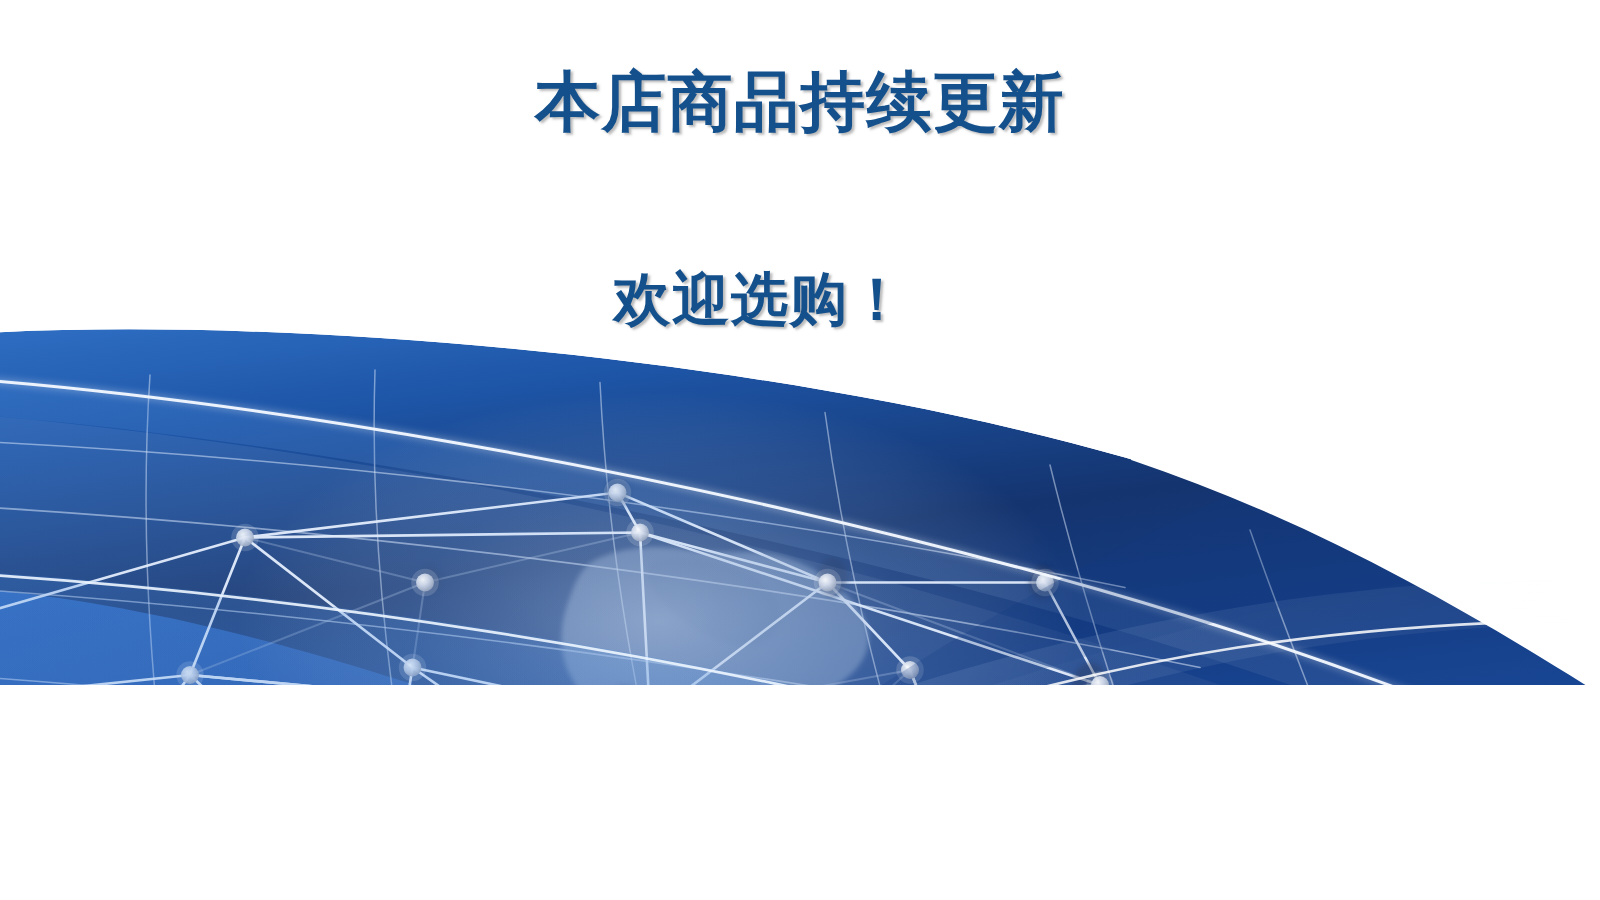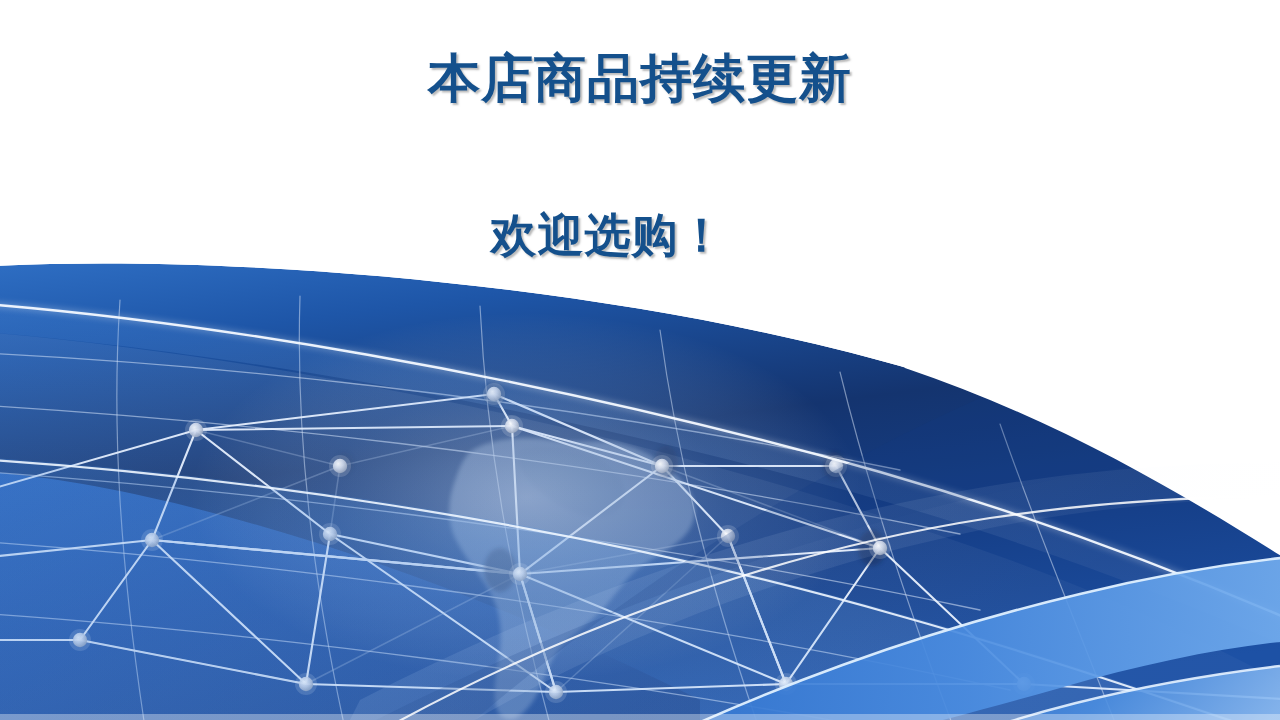--- a/index.html
+++ b/index.html
@@ -3,24 +3,24 @@
 <meta charset="utf-8">
 <style>
   html, body {
     margin: 0;
     padding: 0;
     background: #ffffff;
   }
   #slide {
     position: relative;
     width: 1280px;
-    height: 720px;
+    height: 548px;
     overflow: hidden;
     background: #ffffff;
-    font-family: Liberation Mono, monospace;
+    font-family: Liberation Sans, sans-serif;
   }
 
   
   #bg-graphic {
     position: absolute;
     left: 0; top: 0;
     width: 1280px;
     height: 720px;
     pointer-events: none;
   }

